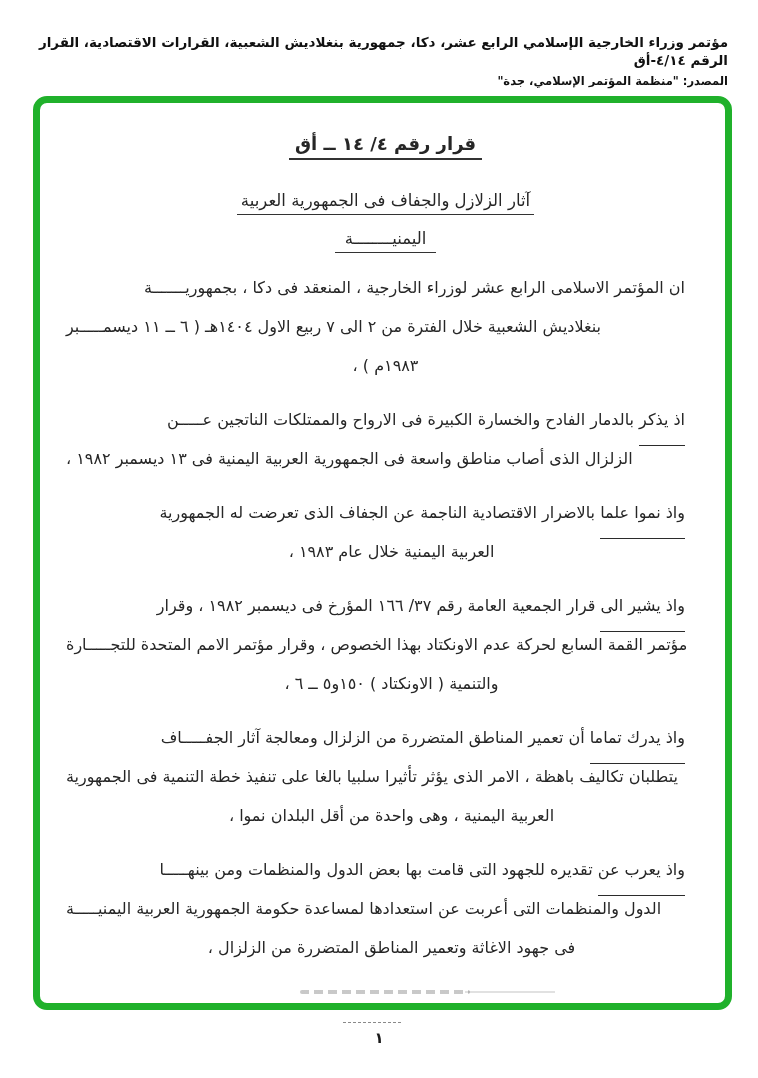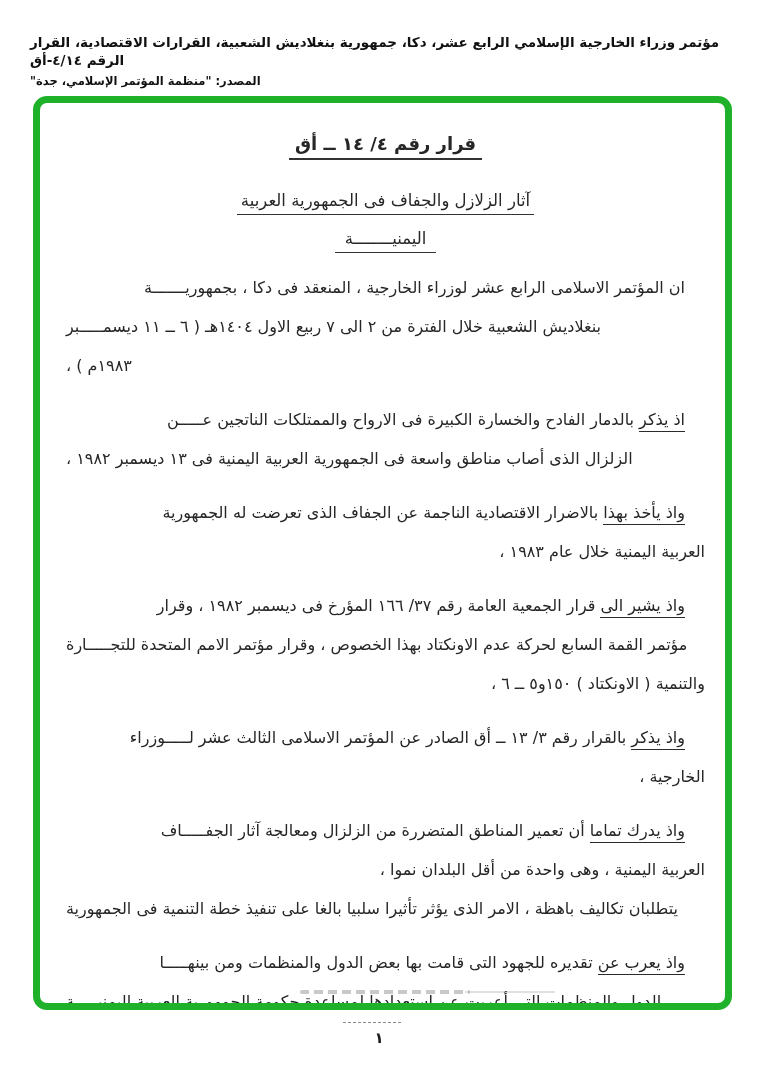--- a/index.html
+++ b/index.html
@@ -4,21 +4,21 @@
 <style>
   html,body{margin:0;padding:0;}
   body{
     width:758px;height:1078px;position:relative;overflow:hidden;
     background:#ffffff;
     font-family:"DejaVu Sans",sans-serif;
     color:var(--ink,#222);
   }
   .hdr{
     position:absolute;top:33px;left:30px;right:30px;
-    text-align:left;direction:rtl;font-weight:bold;color:#111;
+    text-align:right;direction:rtl;font-weight:bold;color:#111;
   }
   .hdr-l1{font-size:13.5px;line-height:1.35;letter-spacing:-0.2px;}
   .hdr-l2{font-size:11.5px;margin-top:5px;}
   .frame{
     position:absolute;left:33px;top:96px;width:699px;height:914px;
     box-sizing:border-box;border:7px solid var(--green,#20b12b);
     border-radius:14px;background:#fff;overflow:hidden;
   }
   .doc{
     position:absolute;inset:0;padding:24px 20px 0 26px;
@@ -32,23 +32,23 @@
   }
   .doc-sub{text-align:center;margin-top:31px;font-size:16.5px;}
   .doc-sub .u-wrap{display:inline-block;border-bottom:1.6px solid #333;padding:0 4px 4px 4px;}
   .doc-sub2{text-align:center;margin-top:14px;font-size:16.5px;}
   .doc-sub2 .u-wrap{display:inline-block;border-bottom:1.6px solid #333;padding:0 10px 4px 10px;}
   .body-text{margin-top:10px;}
   .para{margin-top:15px;}
   .line{line-height:39px;white-space:nowrap;}
   .line.r{text-align:left;}
   .line.ri{text-align:right;padding-right:20px;}
-  .line.l{text-align:right;padding-left:12px;}
-  .line.c{text-align:left;}
-  .lead{border-bottom:1.6px solid #2b2b2b;padding-bottom:2px;}
+  .line.l{text-align:center;padding-left:12px;}
+  .line.c{text-align:center;}
+  .lead{border-bottom:1.6px solid #2b2b2b;padding-bottom:16px;}
   .smudge{
     position:absolute;bottom:9px;left:38%;width:170px;height:4px;
     background:repeating-linear-gradient(90deg,rgba(60,60,60,.28) 0 9px,rgba(0,0,0,0) 9px 14px);
     border-radius:2px;
   }
   .smudge2{
     position:absolute;bottom:10px;left:62%;width:90px;height:2px;
     background:rgba(90,90,90,.18);
   }
   .foot-rule{
@@ -83,36 +83,32 @@
         <div class="para">
           <div class="line ri">ان المؤتمر الاسلامى الرابع عشر لوزراء الخارجية ، المنعقد فى دكا ، بجمهوريـــــــة</div>
           <div class="line r">بنغلاديش الشعبية خلال الفترة من ٢ الى ٧ ربيع الاول ١٤٠٤هـ ( ٦ ــ ١١ ديسمـــــبر</div>
           <div class="line c">١٩٨٣م ) ،</div>
         </div>
         <div class="para">
           <div class="line ri"><span class="lead">اذ يذكر</span> بالدمار الفادح والخسارة الكبيرة فى الارواح والممتلكات الناتجين عـــــن</div>
           <div class="line r">الزلزال الذى أصاب مناطق واسعة فى الجمهورية العربية اليمنية فى ١٣ ديسمبر ١٩٨٢ ،</div>
         </div>
         <div class="para">
-          <div class="line ri"><span class="lead">واذ يأخذ بهذا</span> بالاضرار الاقتصادية الناجمة عن الجفاف الذى تعرضت له الجمهورية</div>
+          <div class="line ri"><span class="lead">واذ نموا علما</span> بالاضرار الاقتصادية الناجمة عن الجفاف الذى تعرضت له الجمهورية</div>
           <div class="line l">العربية اليمنية خلال عام ١٩٨٣ ،</div>
         </div>
         <div class="para">
           <div class="line ri"><span class="lead">واذ يشير الى</span> قرار الجمعية العامة رقم ٣٧/ ١٦٦ المؤرخ فى ديسمبر ١٩٨٢ ، وقرار</div>
           <div class="line r">مؤتمر القمة السابع لحركة عدم الاونكتاد بهذا الخصوص ، وقرار مؤتمر الامم المتحدة للتجـــــارة</div>
           <div class="line l">والتنمية ( الاونكتاد ) ١٥٠و٥ ــ ٦ ،</div>
         </div>
         <div class="para">
-          <div class="line ri"><span class="lead">واذ يذكر</span> بالقرار رقم ٣/ ١٣ ــ أق الصادر عن المؤتمر الاسلامى الثالث عشر لـــــوزراء</div>
-          <div class="line l">الخارجية ،</div>
-        </div>
-        <div class="para">
           <div class="line ri"><span class="lead">واذ يدرك تماما</span> أن تعمير المناطق المتضررة من الزلزال ومعالجة آثار الجفـــــاف</div>
+          <div class="line r">يتطلبان تكاليف باهظة ، الامر الذى يؤثر تأثيرا سلبيا بالغا على تنفيذ خطة التنمية فى الجمهورية</div>
           <div class="line l">العربية اليمنية ، وهى واحدة من أقل البلدان نموا ،</div>
-          <div class="line r">يتطلبان تكاليف باهظة ، الامر الذى يؤثر تأثيرا سلبيا بالغا على تنفيذ خطة التنمية فى الجمهورية</div>
         </div>
         <div class="para">
           <div class="line ri"><span class="lead">واذ يعرب عن</span> تقديره للجهود التى قامت بها بعض الدول والمنظمات ومن بينهـــــا</div>
           <div class="line r">الدول والمنظمات التى أعربت عن استعدادها لمساعدة حكومة الجمهورية العربية اليمنيـــــة</div>
           <div class="line l">فى جهود الاغاثة وتعمير المناطق المتضررة من الزلزال ،</div>
         </div>
       </div>
   </div>
   <div class="smudge"></div>
   <div class="smudge2"></div>

